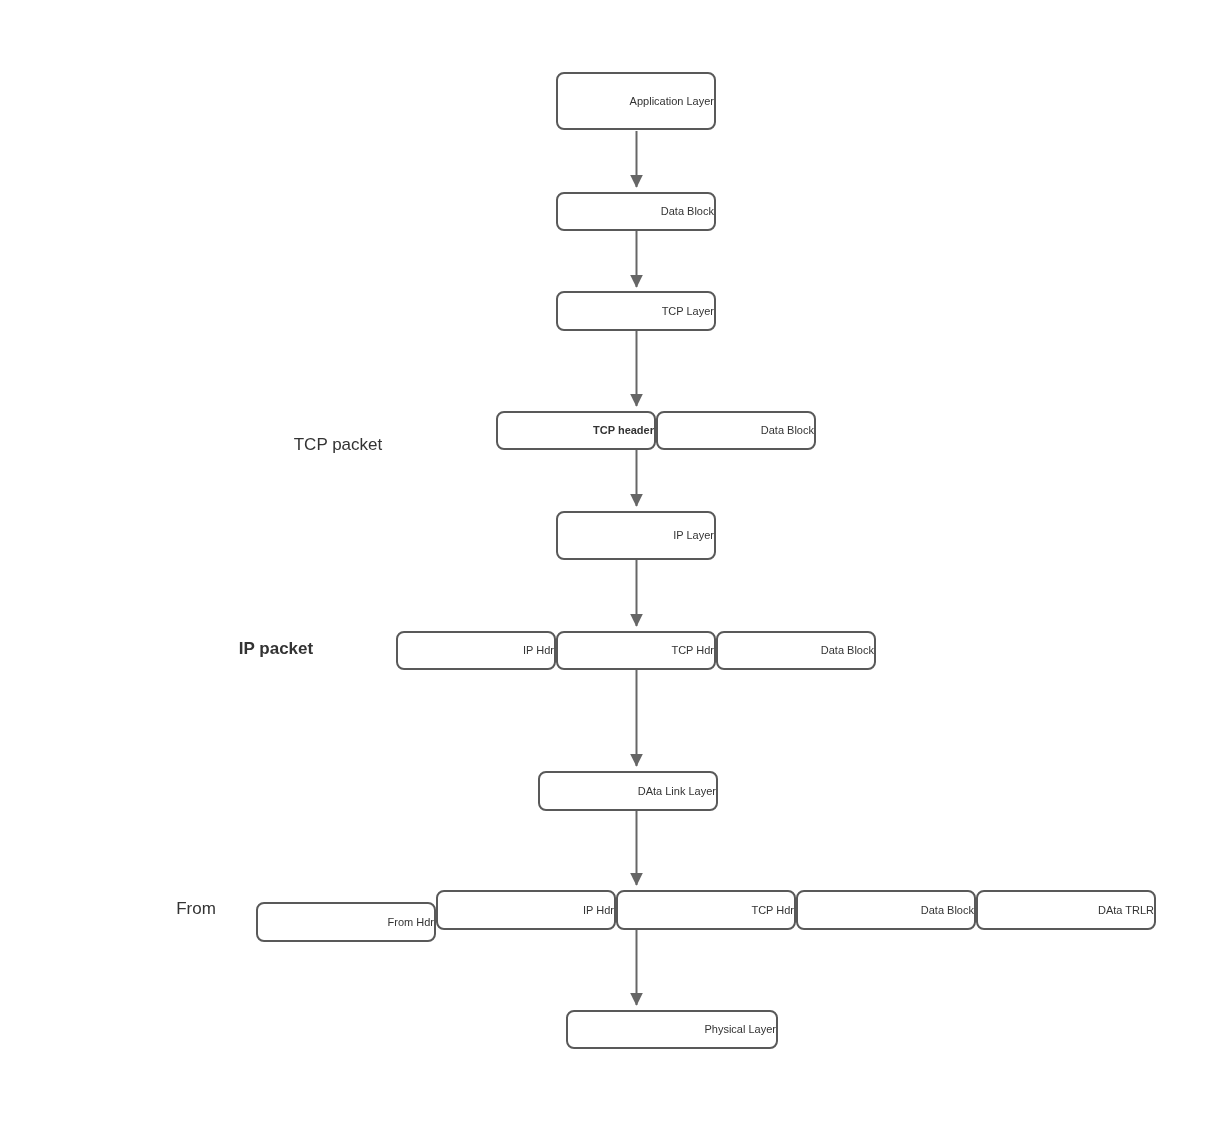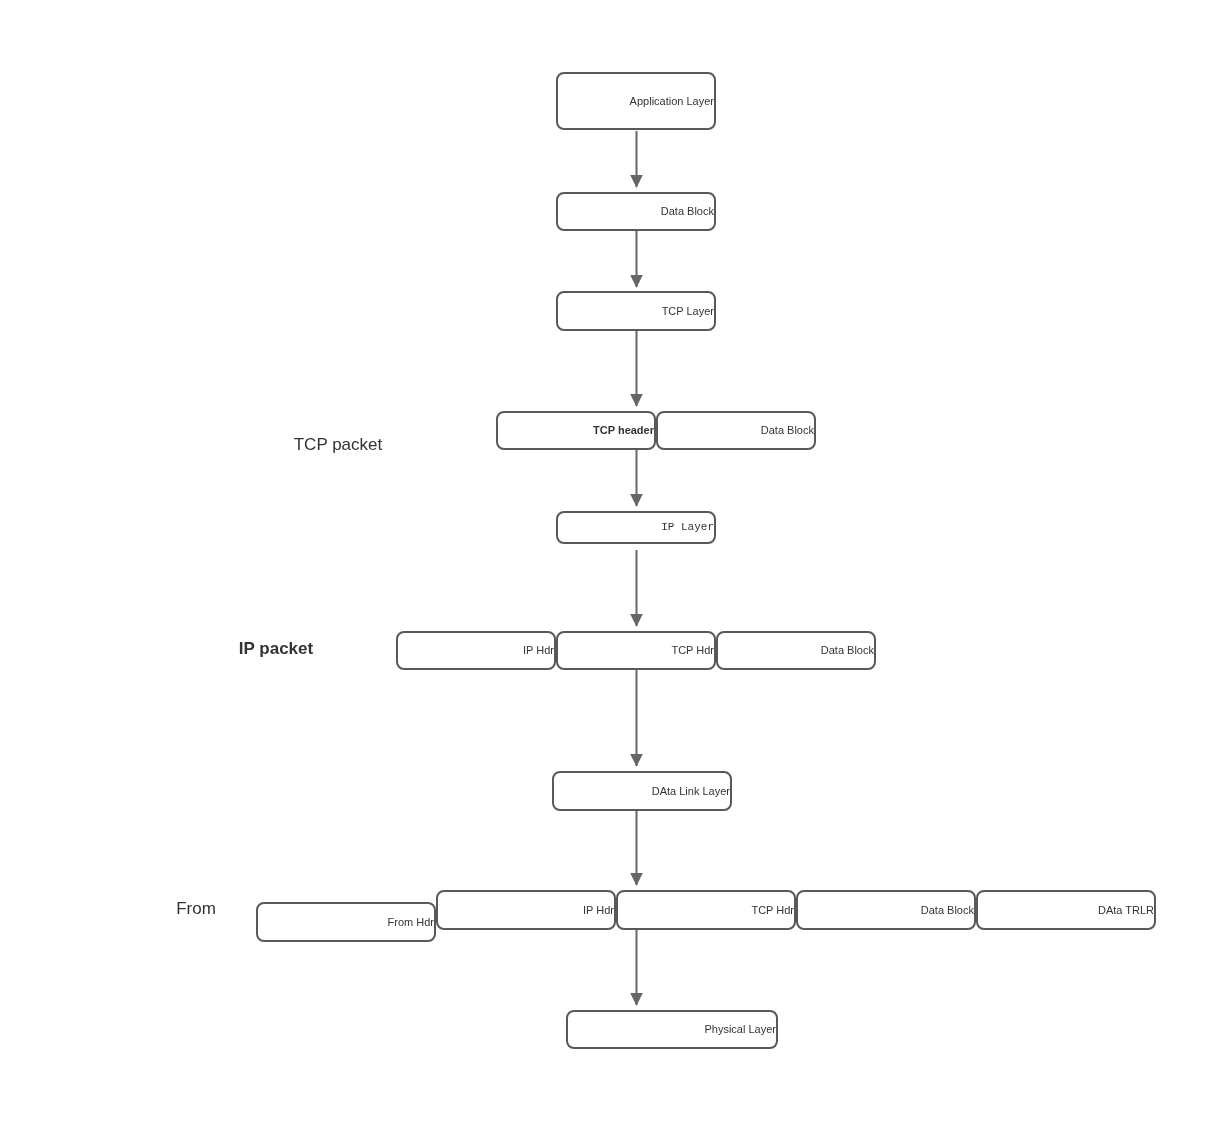--- a/index.html
+++ b/index.html
@@ -82,36 +82,36 @@
   </div>
 
   <div class="side-label" style="left:268px; top:435px;">TCP packet</div>
   <div class="box" style="left:496px; top:411px; width:160px; height:39px;font-weight:bold;">
     <span>TCP header</span>
   </div>
   <div class="box" style="left:656px; top:411px; width:160px; height:39px;">
     <span>Data Block</span>
   </div>
 
-  <div class="box" style="left:556px; top:511px; width:160px; height:33px;font-family:Liberation Mono, monospace;">
+  <div class="box" style="left:556px; top:511px; width:160px; height:49px;">
     <span>IP Layer</span>
   </div>
 
   <div class="side-label" style="left:206px; top:639px;font-weight:bold;">IP packet</div>
   <div class="box" style="left:396px; top:631px; width:160px; height:39px;">
     <span>IP Hdr</span>
   </div>
   <div class="box" style="left:556px; top:631px; width:160px; height:39px;">
     <span>TCP Hdr</span>
   </div>
   <div class="box" style="left:716px; top:631px; width:160px; height:39px;">
     <span>Data Block</span>
   </div>
 
-  <div class="box" style="left:552px; top:771px; width:180px; height:40px;">
+  <div class="box" style="left:538px; top:771px; width:180px; height:40px;">
     <span>DAta Link Layer</span>
   </div>
 
   <div class="side-label" style="left:126px; top:899px;">From</div>
   <div class="box" style="left:256px; top:890px; width:180px; height:40px;margin-top:12px;">
     <span>From Hdr</span>
   </div>
   <div class="box" style="left:436px; top:890px; width:180px; height:40px;">
     <span>IP Hdr</span>
   </div>

